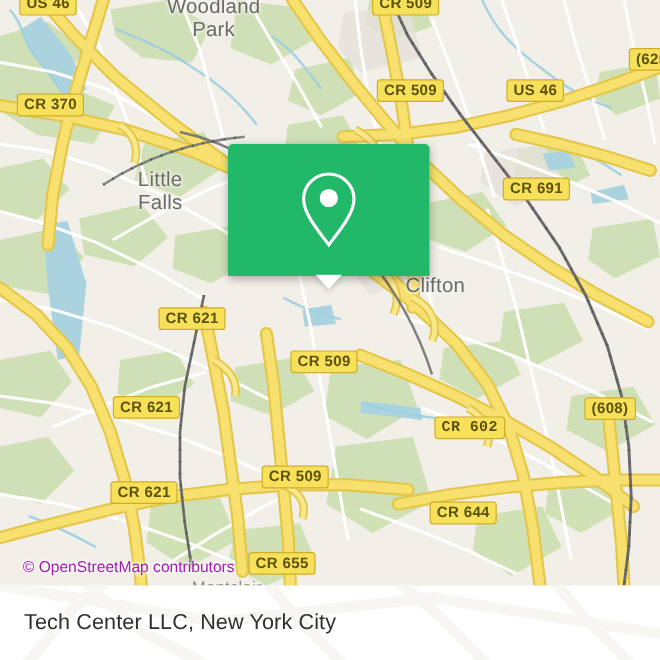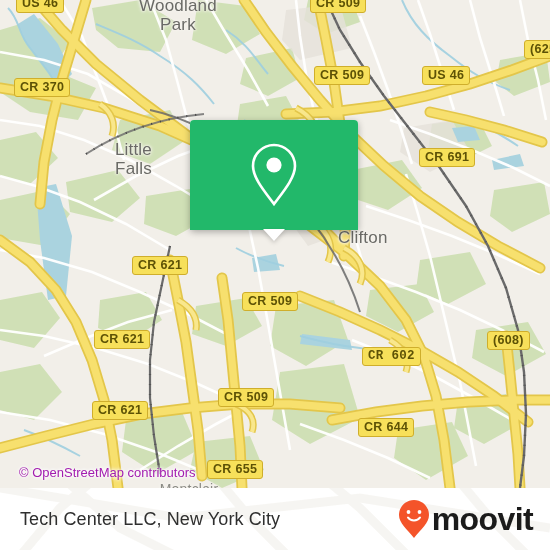--- a/index.html
+++ b/index.html
@@ -322,24 +322,15 @@
       <g stroke="#f0eee8" stroke-width="9" fill="none">
         <path d="M40 -10 L120 60 L200 100"></path>
         <path d="M120 -10 L60 40 L10 100"></path>
         <path d="M200 -10 L250 50 L300 100"></path>
         <path d="M300 -10 L360 40 L420 100"></path>
         <path d="M440 -10 L490 50 L540 100"></path>
         <path d="M0 20 L180 50 L360 30 L550 60"></path>
       </g>
     </svg>
     <div class="footer-title">Tech Center LLC, New York City</div>
-    <div class="brand">
-      <svg width="32" height="40" viewBox="0 0 32 40">
-        <path d="M16 1 C7.7 1 1 7.7 1 16 C1 24 9 30 16 39 C23 30 31 24 31 16 C31 7.7 24.3 1 16 1 Z" fill="#f4542a"></path>
-        <circle cx="10.5" cy="13" r="1.9" fill="#ffffff"></circle>
-        <circle cx="21.5" cy="13" r="1.9" fill="#ffffff"></circle>
-        <path d="M10 18.5 C12.6 22.4 19.4 22.4 22 18.5" stroke="#ffffff" stroke-width="2.1" fill="none" stroke-linecap="round"></path>
-      </svg>
-      <span class="brand-word">moovit</span>
-    </div>
   </div>
 
 </div>
 
 </body></html>

